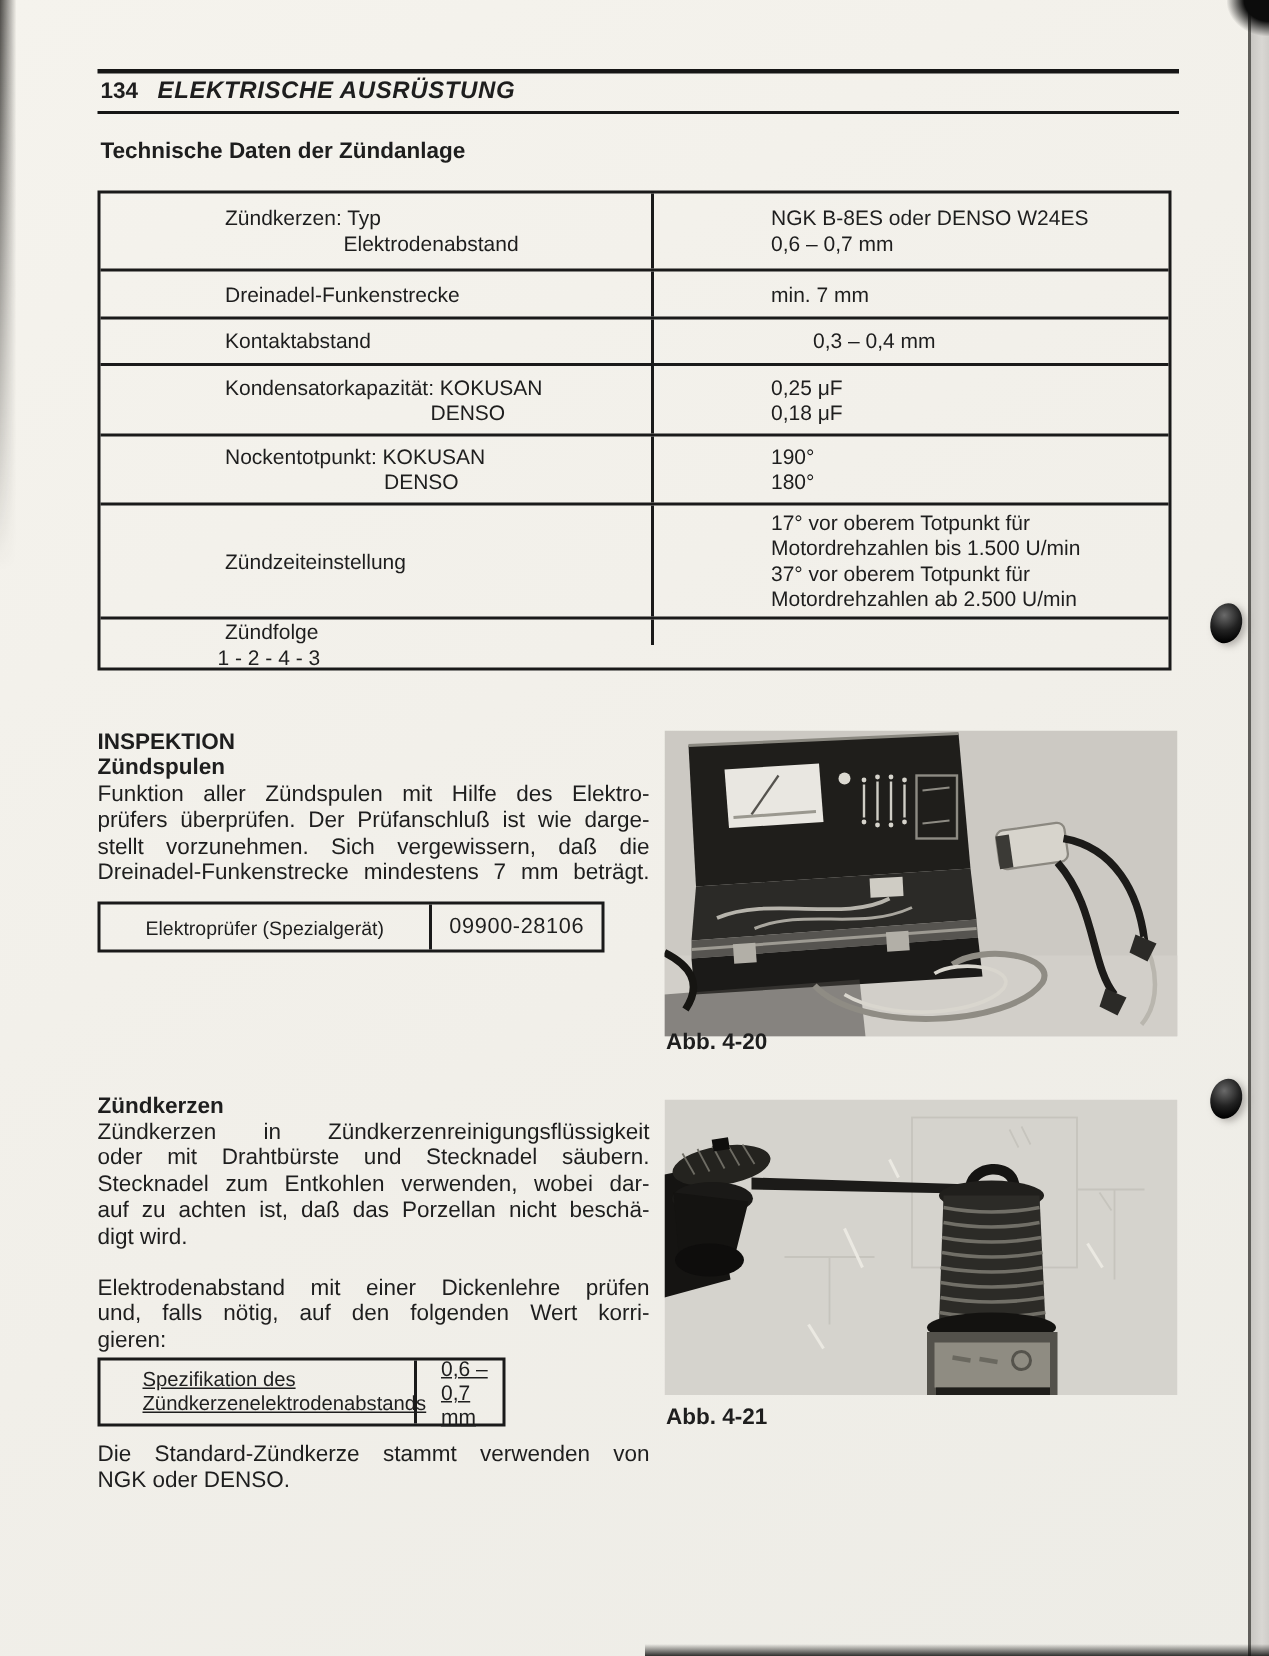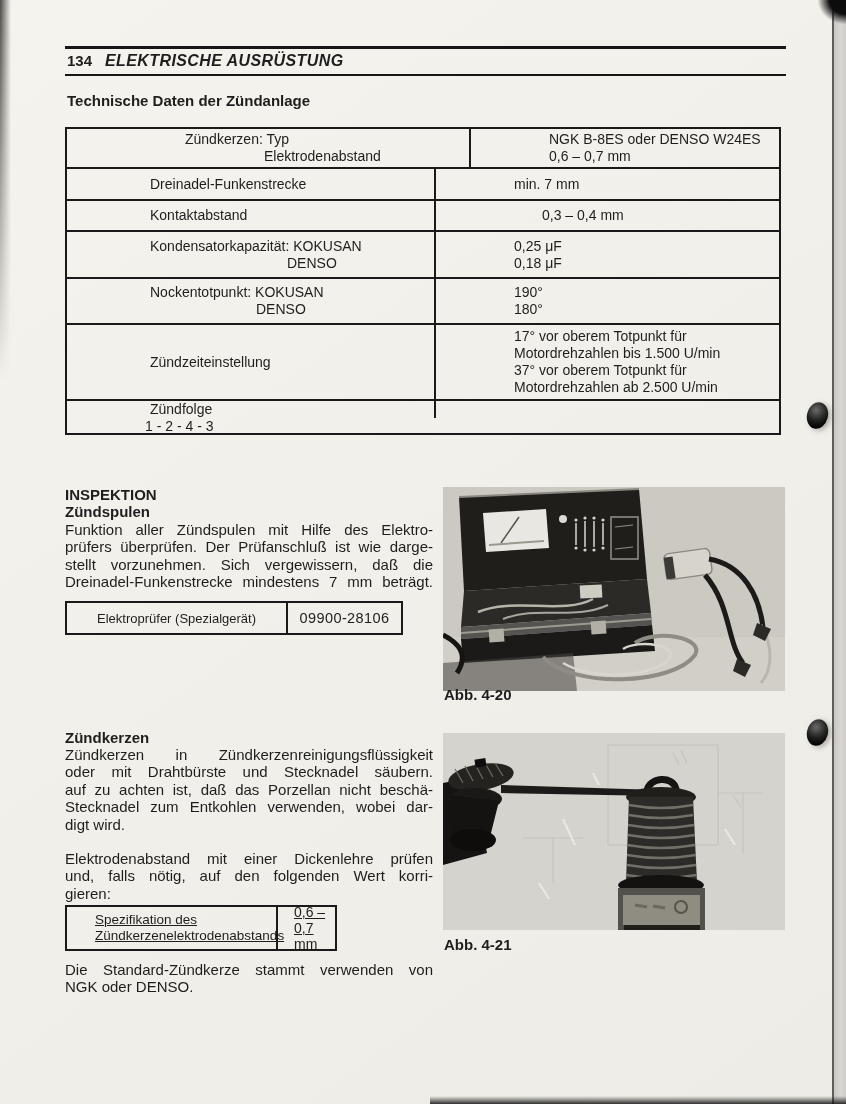--- a/index.html
+++ b/index.html
@@ -38,21 +38,21 @@
   
   .spec-table{position:absolute;left:65px;top:127px;width:716px;border:2px solid #1a1a1a;box-sizing:border-box;}
   .srow{display:flex;border-bottom:2px solid #1a1a1a;box-sizing:border-box;}
   .srow:last-child{border-bottom:none;flex-direction:column;}
   .scell-l{width:369px;border-right:2px solid #1a1a1a;box-sizing:border-box;
     padding-left:83px;display:flex;flex-direction:column;justify-content:center;
     font-size:14px;line-height:17px;}
   .scell-r{flex:1;padding-left:78px;display:flex;flex-direction:column;justify-content:center;
     font-size:14px;line-height:17px;}
   .ml-typ{margin-left:79px;} .ml-kond{margin-left:137px;} .ml-nock{margin-left:106px;}
-  .r1{height:40px;padding-left:35px;} .r2{height:32px;} .r3{height:31px;gap:28px;} .r4{height:47px;}
+  .r1{height:52px;} .r2{height:32px;} .r3{height:31px;gap:28px;} .r4{height:47px;}
   .r5{height:46px;} .r6{height:76px;} .r7{height:32px;}
 
   
   .tblock{position:absolute;left:65px;width:368px;font-size:15px;line-height:17.4px;}
   .h-bold{font-weight:bold;}
   .jl{text-align:justify;text-align-last:justify;}
   .jl-end{text-align:left;text-align-last:left;}
   #inspektion-heading{top:486px;}
   #zuendspulen-sub{top:503px;}
   #para-zuendspulen{top:521px;}
@@ -173,22 +173,22 @@
 
   <div class="mini-table" id="tool-table">
     <div class="mini-l">Elektroprüfer (Spezialgerät)</div>
     <div class="mini-r">09900-28106</div>
   </div>
 
   <div class="tblock h-bold" id="zuendkerzen-heading">Zündkerzen</div>
   <div class="tblock" id="para-zuendkerzen">
     <div class="jl">Zündkerzen in Zündkerzenreinigungsflüssigkeit</div>
     <div class="jl">oder mit Drahtbürste und Stecknadel säubern.</div>
+    <div class="jl">Stecknadel zum Entkohlen verwenden, wobei dar-</div>
     <div class="jl">auf zu achten ist, daß das Porzellan nicht beschä-</div>
-    <div class="jl">Stecknadel zum Entkohlen verwenden, wobei dar-</div>
     <div class="jl-end">digt wird.</div>
   </div>
   <div class="tblock" id="para-elektroden">
     <div class="jl">Elektrodenabstand mit einer Dickenlehre prüfen</div>
     <div class="jl">und, falls nötig, auf den folgenden Wert korri-</div>
     <div class="jl-end">gieren:</div>
   </div>
 
   <div class="mini-table" id="gap-table">
     <div class="mini-l">

